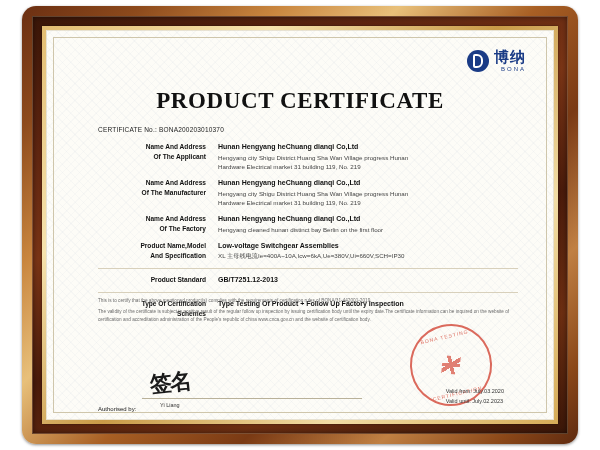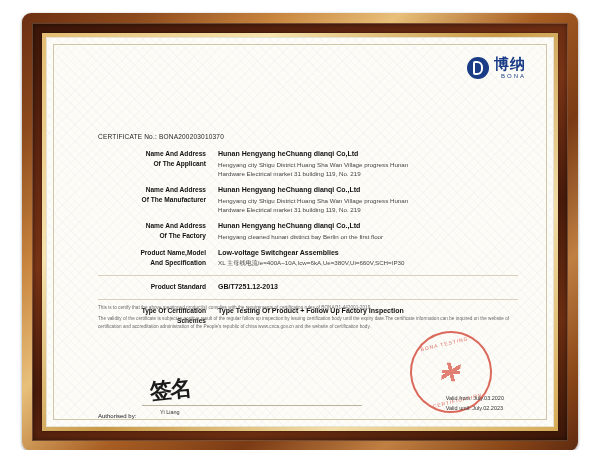--- a/index.html
+++ b/index.html
@@ -1,22 +1,22 @@
 <!DOCTYPE html>
 <html><head>
 <meta charset="utf-8">
 <style>
   html,body{margin:0;padding:0;background:#fff;}
   body{width:600px;height:450px;overflow:hidden;font-family:"Liberation Sans",sans-serif;}
 
   .frame-outer{
-    position:absolute;left:22px;top:13px;width:556px;height:438px;
+    position:absolute;left:22px;top:6px;width:556px;height:438px;
     background:
       linear-gradient(135deg,#6b2f12 0%,#8d4a1c 12%,#c9863f 26%,#e8c07a 38%,#a85f24 52%,#7a3a14 66%,#c08043 80%,#8a4718 92%,#5e2a10 100%);
-    border-radius:9px;
+    border-radius:14px;
     box-shadow:0 1px 3px rgba(0,0,0,.45);
   }
   .frame-bevel{
     position:absolute;left:10px;top:10px;right:10px;bottom:10px;
     background:
       linear-gradient(160deg,#3a1608 0%,#5c2410 20%,#7a3516 40%,#4a1b0b 60%,#6d2f12 80%,#3a1608 100%);
     box-shadow:inset 0 0 0 1px rgba(255,220,170,.25), inset 0 0 6px rgba(0,0,0,.6);
   }
   .frame-gold{
     position:absolute;left:20px;top:20px;right:20px;bottom:20px;
@@ -130,20 +130,21 @@
     <div class="content">
 
       <div class="logo">
         <div class="logo-mark"></div>
         <div class="logo-text">
           <div class="logo-cn">博纳</div>
           <div class="logo-en">BONA</div>
         </div>
       </div>
 
+      <div class="title">PRODUCT CERTIFICATE</div>
 
       <div class="cert-no">
         <span>CERTIFICATE No.:</span>
         <span>BONA200203010370</span>
       </div>
 
       <div class="rows">
 
         <div class="row">
           <div class="lbl">

